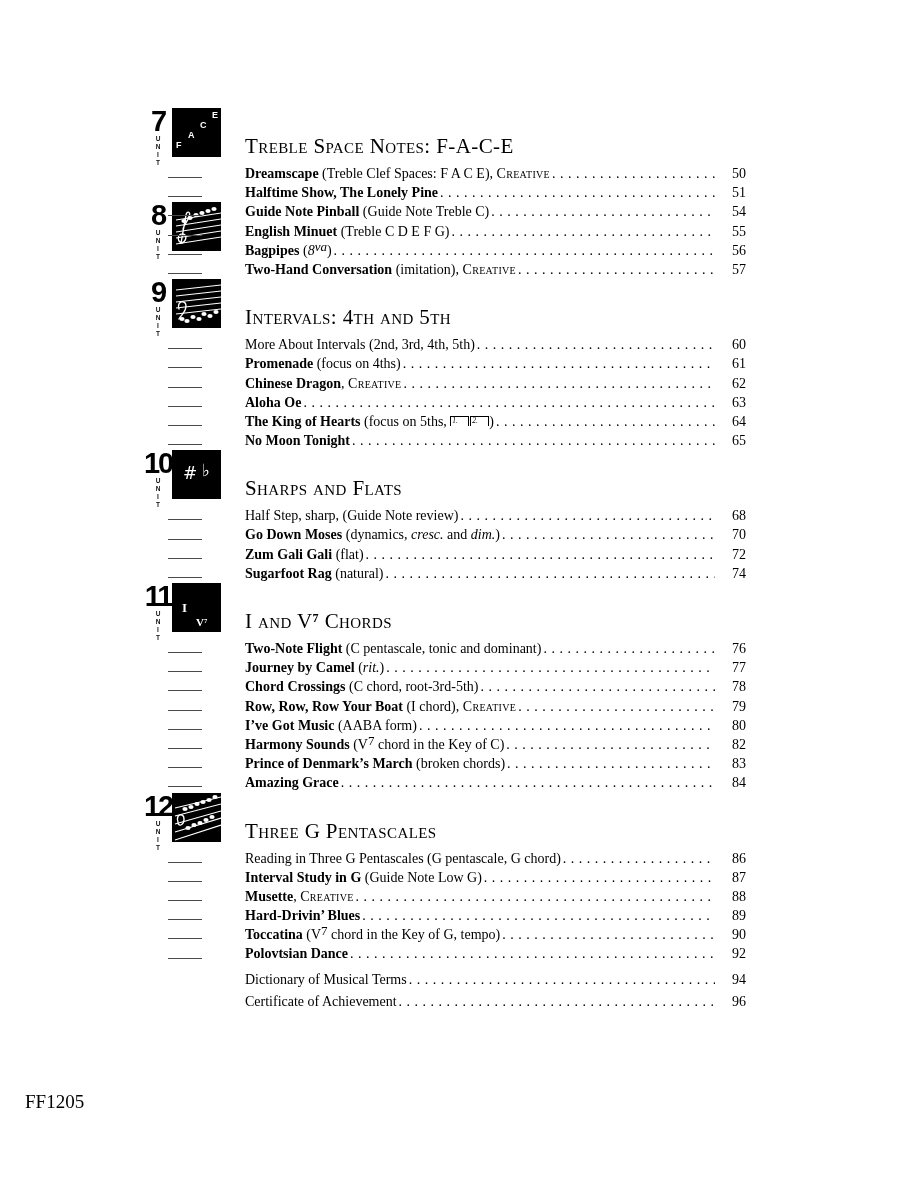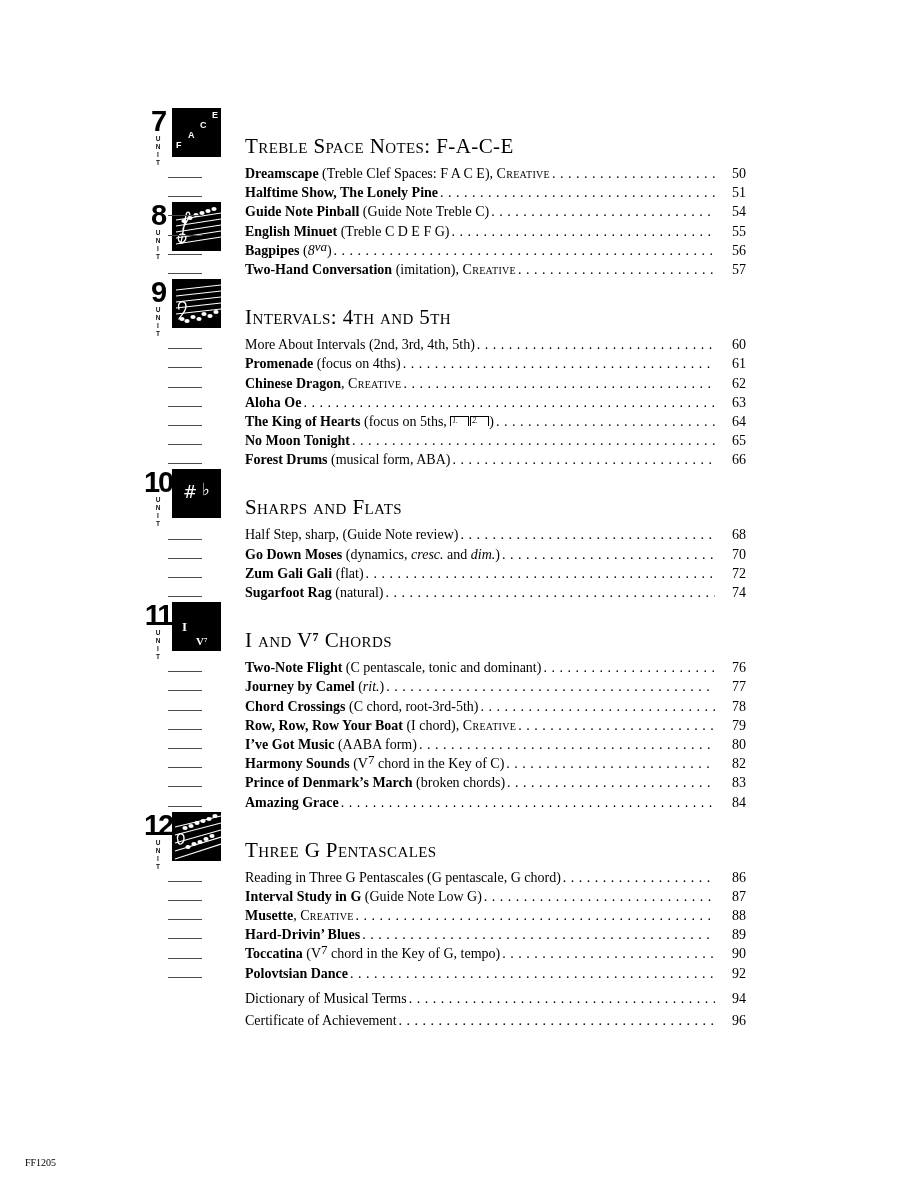--- a/index.html
+++ b/index.html
@@ -36,21 +36,21 @@
   .rest::before{content:"";position:absolute;left:0;right:0;top:5px;height:1.3px;background:#000;}
   .rest::after{content:"";position:absolute;width:8px;height:3.5px;background:#000;}
   .rest-half::after{left:5px;top:2px;}
   .rest-whole::after{left:2px;top:6.2px;}
   
   .endings{display:inline-flex;gap:1px;transform:translateY(-3px);}
   .ending{display:inline-block;border-top:1.2px solid #000;border-left:1.2px solid #000;border-right:1.2px solid #000;font-size:7.5px;line-height:8px;height:9px;min-width:14px;padding:0 2px 0 1px;font-style:italic;}
   
   .footer-block{margin-top:5px;}
   .footer-block .row{height:22px;line-height:22px;padding-left:95px;}
-  .code{position:absolute;left:25px;top:1157px;font-size:10px;}
+  .code{position:absolute;left:25px;top:1091px;font-size:19px;}
 </style>
 </head>
 <body>
 
 <div class="page">
   <div class="toc">
       <div class="section">
         <div class="badge">
           <div class="badge-label">
             <div class="badge-num">7</div>
@@ -181,26 +181,20 @@
               <span class="ending">2.</span>
             </span><span class="pt-p">)</span></span>
           <span class="leader"></span>
           <span class="pagenum">64</span>
         </div>
         <div class="row">
           <span class="blank"></span>
           <span class="title"><span class="pt-b">No Moon Tonight</span></span>
           <span class="leader"></span>
           <span class="pagenum">65</span>
-        </div>
-        <div class="row">
-          <span class="blank"></span>
-          <span class="title"><span class="pt-b">Forest Drums</span><span class="pt-p"> (musical form, ABA)</span></span>
-          <span class="leader"></span>
-          <span class="pagenum">66</span>
         </div>
       </div>
       <div class="section">
         <div class="badge">
           <div class="badge-label">
             <div class="badge-num">10</div>
             <div class="badge-unit">UNIT</div>
           </div>
           <div class="badge-box">
             <span class="ltr" style="left: 11px; top: 15px; font-size: 17px; font-family: &quot;DejaVu Sans&quot;, sans-serif; font-weight: normal;">#</span>

